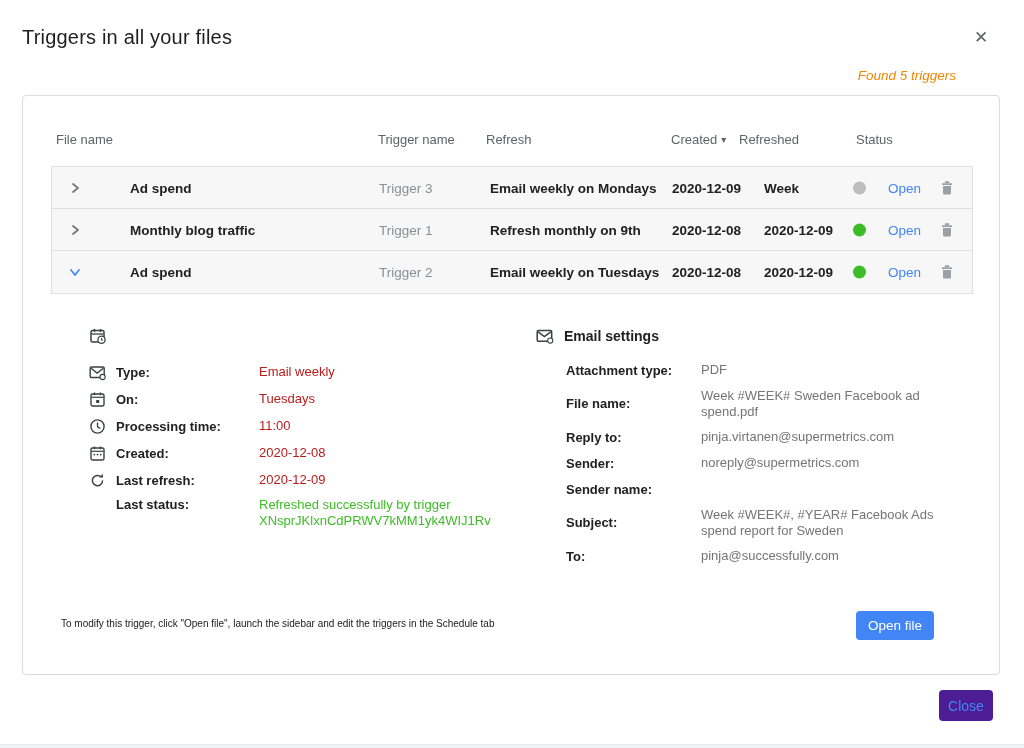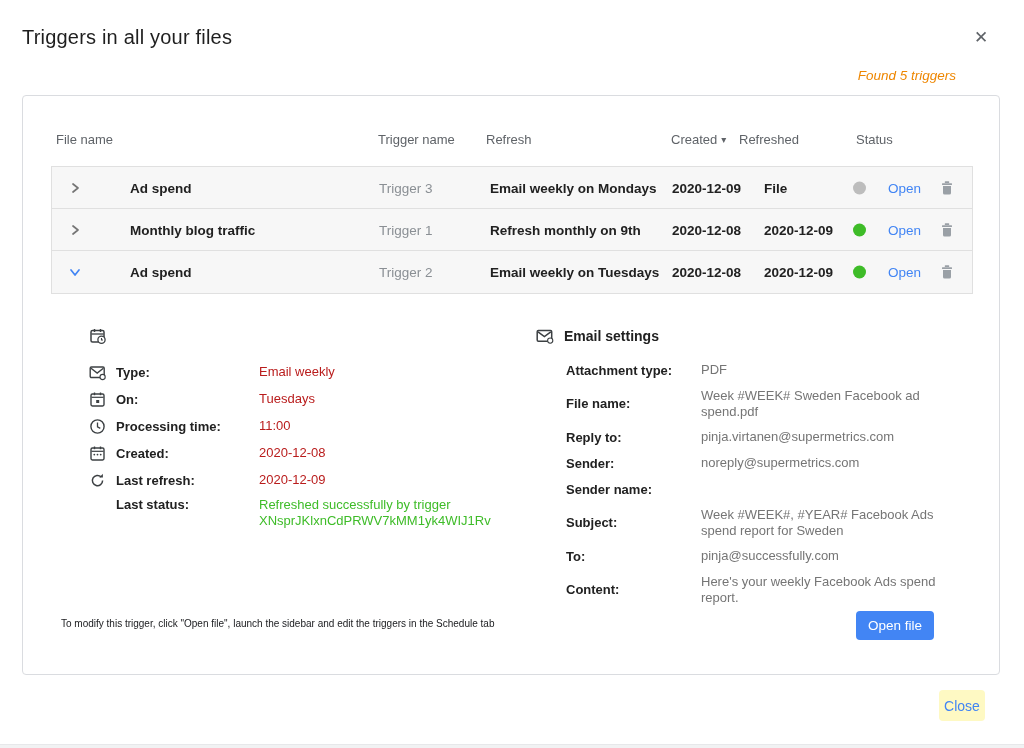--- a/index.html
+++ b/index.html
@@ -53,21 +53,21 @@
   .status-dot { width:13px; height:13px; border-radius:50%; background:#3ebc28; margin-top:1px; }
 
   .fields-right { position:absolute; left:543px; top:266px; width:410px; }
   .erow { display:flex; align-items:center; min-height:16px; margin-bottom:10px; font-size:13px; }
   .erow .elabel { flex:0 0 135px; font-weight:700; color:#212121; }
   .erow .evalue { width:268px; color:#757575; line-height:15.5px; }
 
   .hint { position:absolute; left:38px; top:522px; font-size:10px; color:#202124; }
   .open-file-btn { position:absolute; left:833px; top:515px; width:78px; height:29px; background:#4285f4; color:#fff; font-size:13.5px; font-weight:500; font-family:"Liberation Sans", sans-serif; border:none; border-radius:4px; cursor:pointer; }
 
-  .close-btn { position:absolute; left:939px; top:690px; width:46px; height:31px; background:#fef9c3; color:#4285f4; font-size:14px; font-weight:500; font-family:"Liberation Sans", sans-serif; border:none; border-radius:4px; cursor:pointer; }
+  .close-btn { position:absolute; left:939px; top:690px; width:54px; height:31px; background:#4c1d95; color:#4285f4; font-size:14px; font-weight:500; font-family:"Liberation Sans", sans-serif; border:none; border-radius:4px; cursor:pointer; }
 
   .bottom-strip { position:absolute; left:0; bottom:0; width:100%; height:4px; background:#f1f2f3; border-top:1px solid #e7e8ea; }
 
   svg { display:block; }
 </style>
 </head>
 <body>
 
 <div class="screen">
 
@@ -91,21 +91,21 @@
       <div class="row">
         <span class="cell c-chevron">
           <svg width="14" height="14" viewBox="0 0 14 14">
               <polyline points="5,3 10,7 5,11" fill="none" stroke="#757575" stroke-width="1.7" stroke-linecap="round" stroke-linejoin="round"></polyline>
             </svg>
         </span>
         <span class="cell c-file">Ad spend</span>
         <span class="cell c-trigger">Trigger 3</span>
         <span class="cell c-refresh">Email weekly on Mondays</span>
         <span class="cell c-created">2020-12-09</span>
-        <span class="cell c-refreshed">File</span>
+        <span class="cell c-refreshed">Week</span>
         <span class="cell c-dot dot-gray"></span>
         <span class="cell c-open">Open</span>
         <span class="cell c-trash">
           <svg width="18" height="18" viewBox="0 0 18 18">
               <rect x="6.8" y="2.2" width="4.4" height="1.8" rx="0.5" fill="#9aa0a6"></rect>
               <rect x="4" y="4.2" width="10" height="1.8" rx="0.5" fill="#9aa0a6"></rect>
               <path d="M5 7h8v7a1.6 1.6 0 0 1-1.6 1.6H6.6A1.6 1.6 0 0 1 5 14V7z" fill="#9aa0a6"></path>
             </svg>
         </span>
       </div>
@@ -267,24 +267,20 @@
         <span class="elabel">Sender name:</span>
       </div>
       <div class="erow">
         <span class="elabel">Subject:</span>
         <span class="evalue">Week #WEEK#, #YEAR# Facebook Ads spend report for Sweden</span>
       </div>
       <div class="erow">
         <span class="elabel">To:</span>
         <span class="evalue">pinja@successfully.com</span>
       </div>
-      <div class="erow">
-        <span class="elabel">Content:</span>
-        <span class="evalue">Here's your weekly Facebook Ads spend report.</span>
-      </div>
     </div>
 
     <div class="hint">To modify this trigger, click "Open file", launch the sidebar and edit the triggers in the Schedule tab</div>
     <button class="open-file-btn">Open file</button>
 
   </div>
 
   <button class="close-btn">Close</button>
 
   <div class="bottom-strip"></div>

